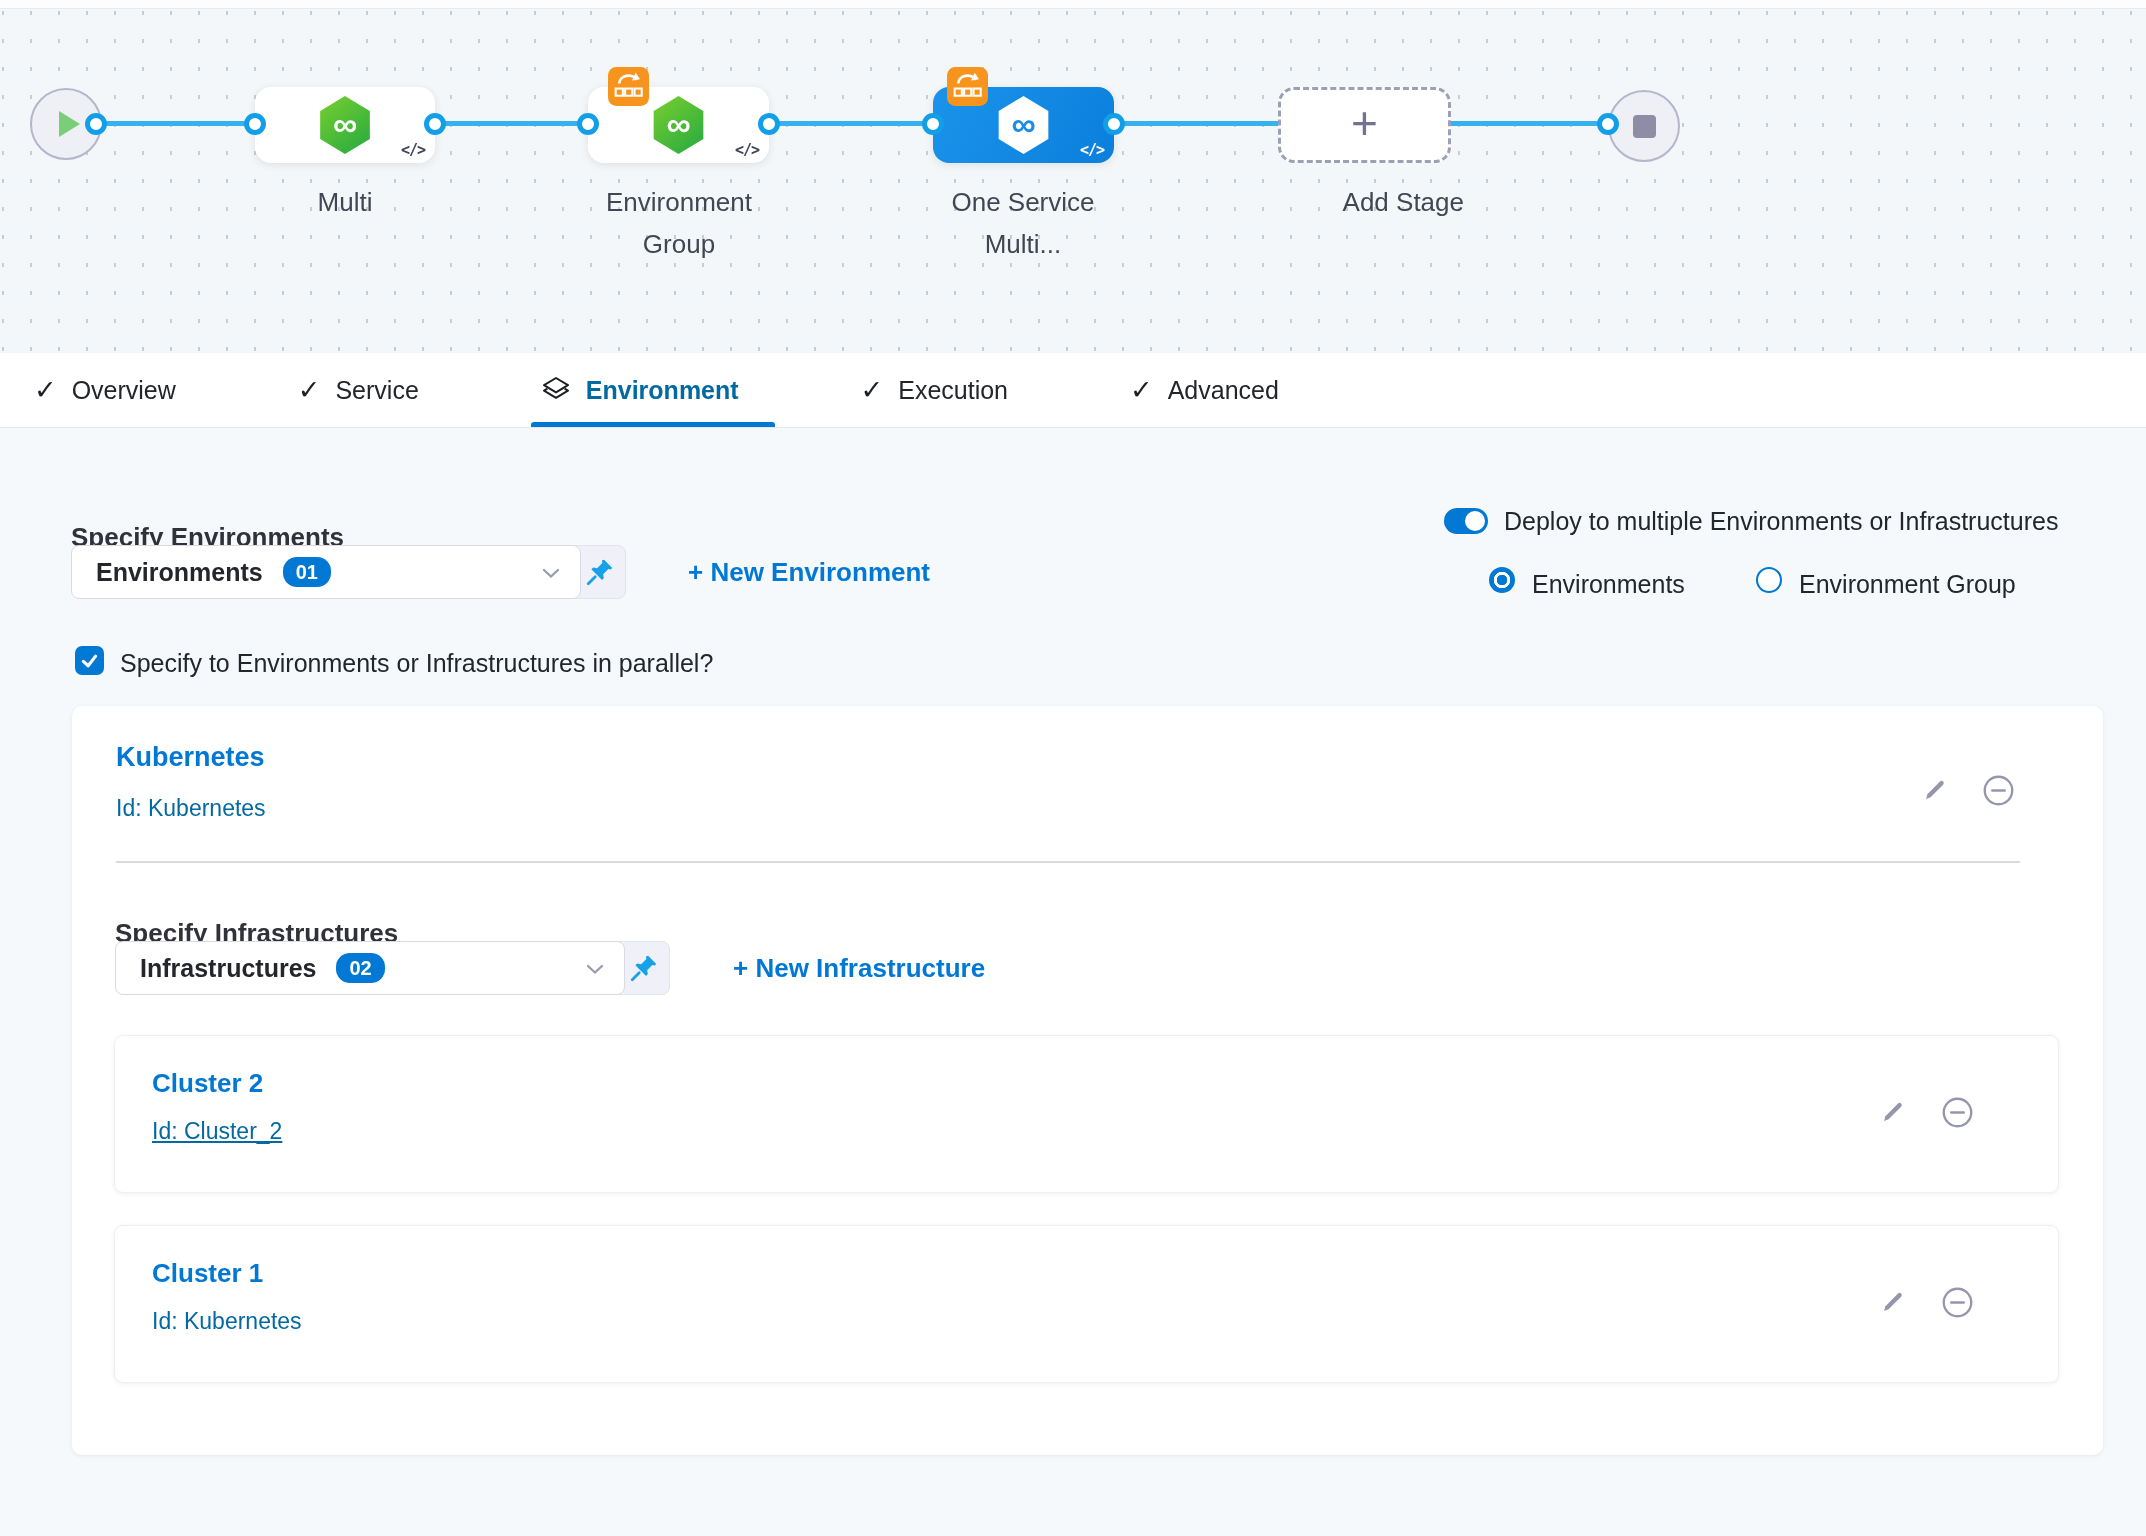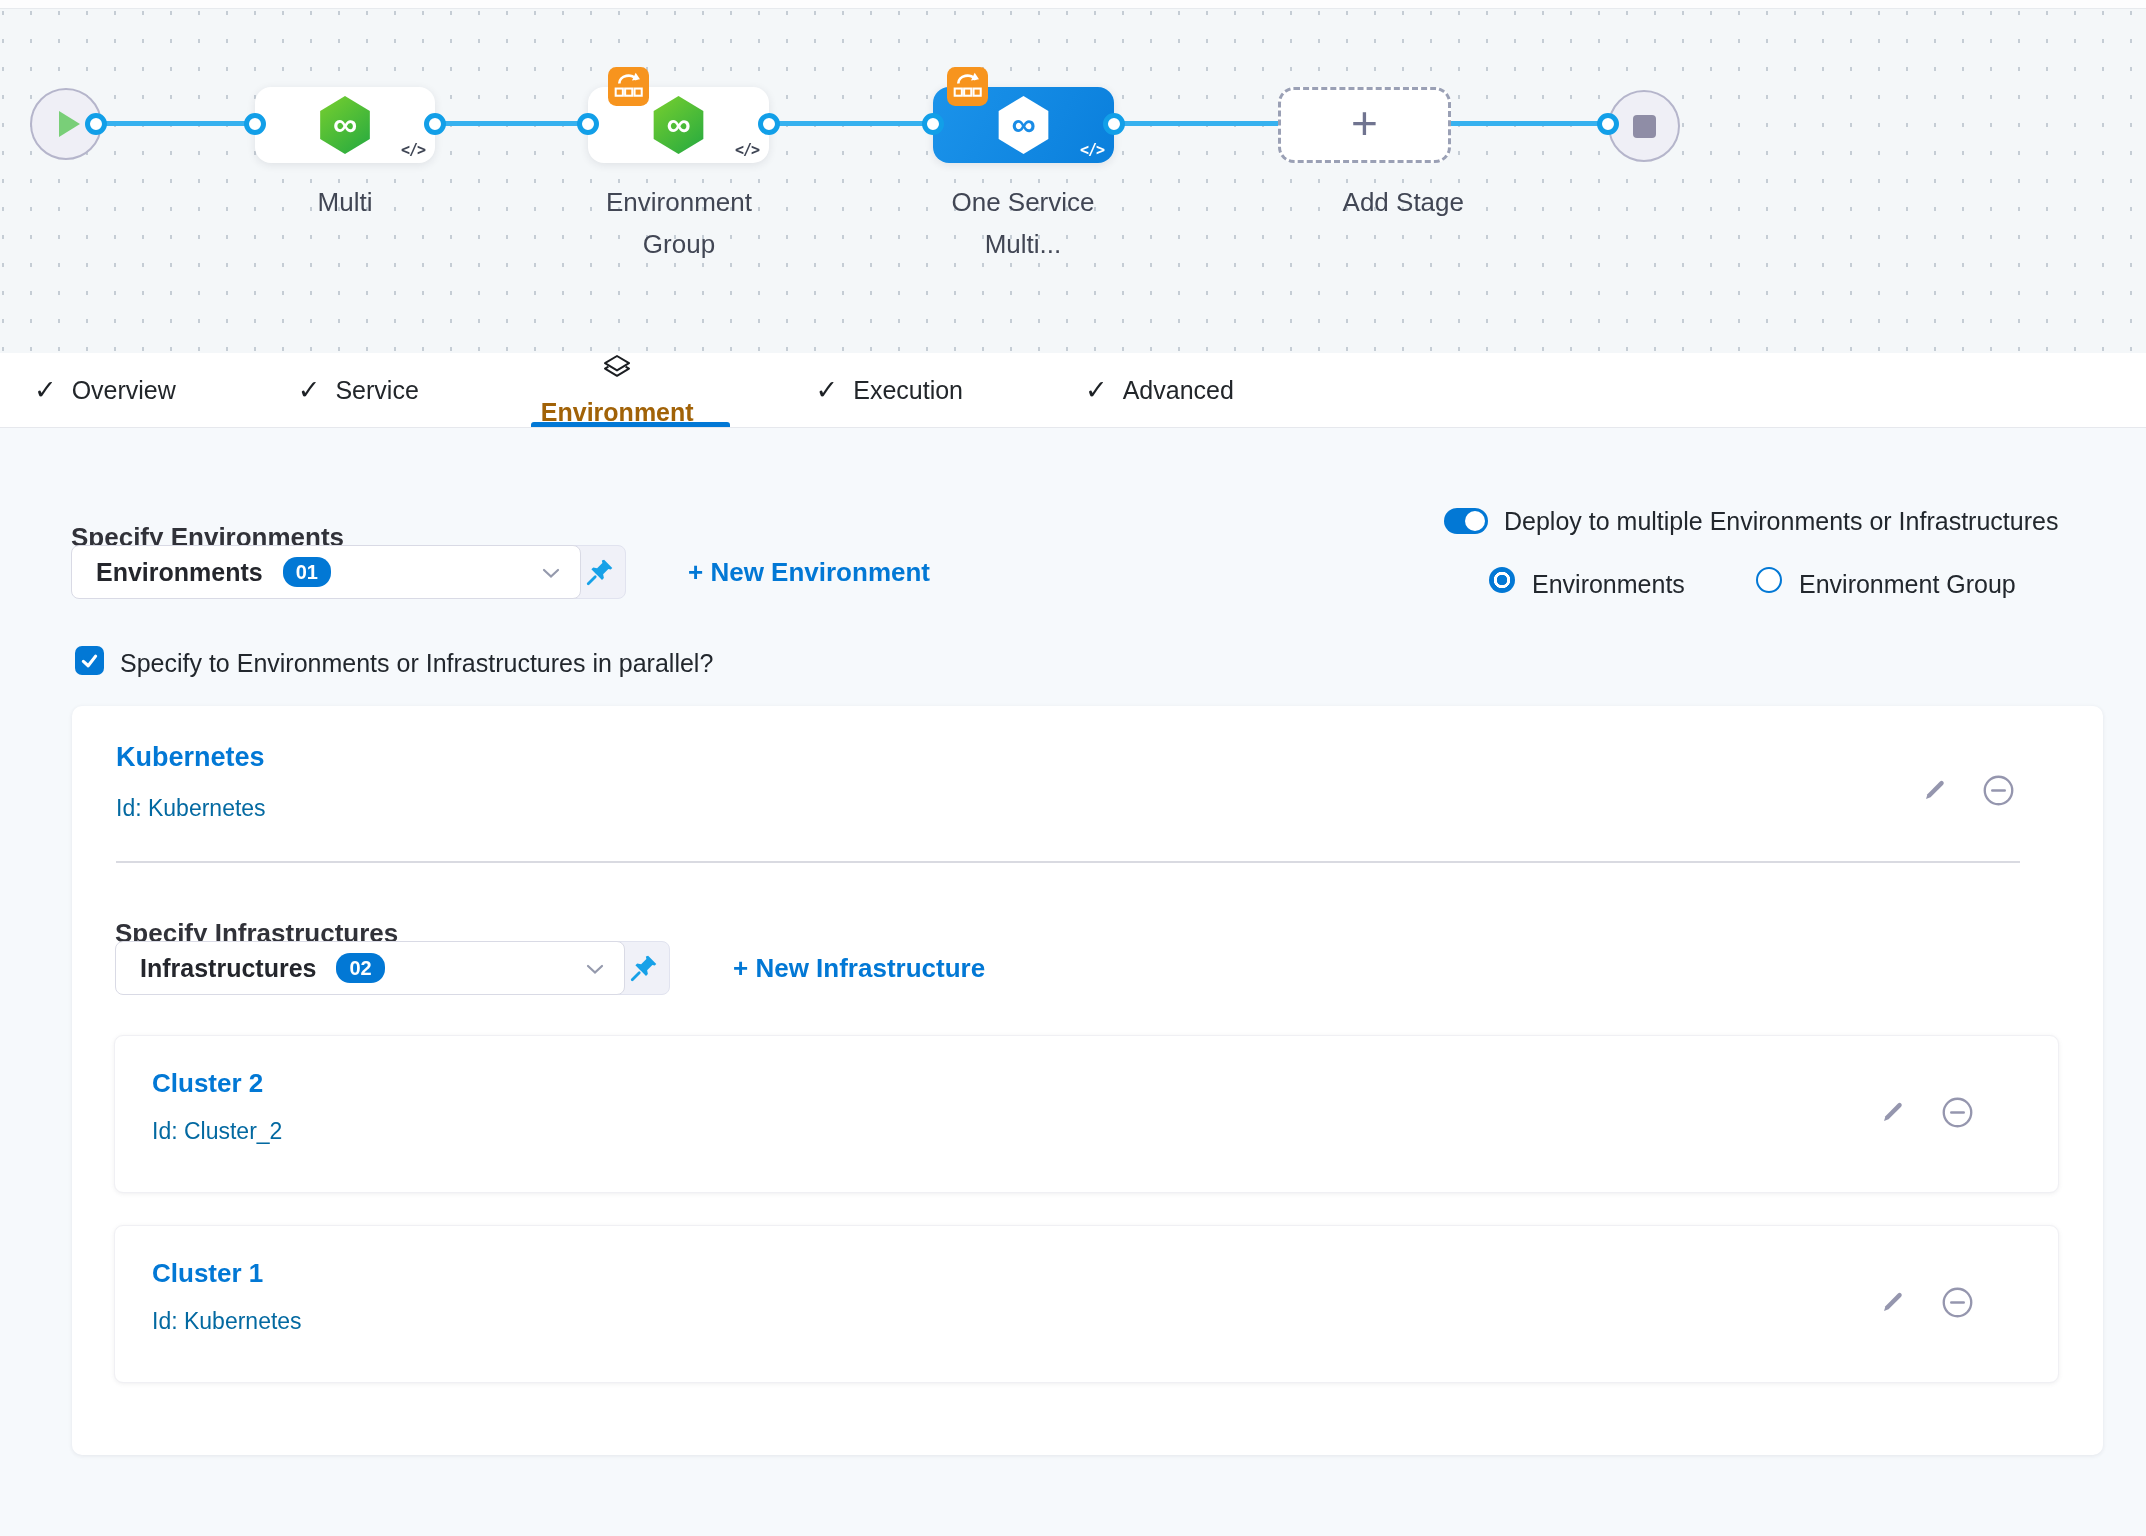--- a/index.html
+++ b/index.html
@@ -46,21 +46,21 @@
     display:flex; align-items:center; justify-content:center; }
   .addstage .plus { font-size:46px; font-weight:300; color:#707490; line-height:1; margin-top:-4px;}
   .stage-label { position:absolute; top:172px; width:200px; text-align:center;
     font-size:26px; line-height:42px; color:#414654; z-index:2; }
   
   .tabbar { position:absolute; left:0; top:353px; width:2146px; height:75px; background:#fff;
     border-bottom:1px solid #e6e8ed; display:flex; align-items:stretch; padding-left:34px; gap:122px; }
   .tab { display:flex; align-items:center; gap:15px; position:relative; font-size:25px;
     font-weight:500; color:#22262a; cursor:pointer; }
   .tab .tick { font-size:27px; color:#1d2125; }
-  .tab.active { font-weight:700; color:#a16207;flex-direction:column; }
+  .tab.active { font-weight:700; color:#0369a1; }
   .tab.active::after { content:""; position:absolute; left:-10px; right:-36px; bottom:0;
     height:5px; background:#0278d5; border-radius:3px 3px 0 0; }
   
   .section-label { position:absolute; font-size:26px; font-weight:600; color:#313239;margin-top:30px; }
   .dd { position:absolute; display:flex; height:54px; }
   .dd-field { position:relative; width:510px; height:54px; background:#fff; border:1px solid #d9dae5;
     border-radius:8px; display:flex; align-items:center; padding:0 52px 0 24px; gap:20px; z-index:2; }
   .dd-value { font-size:25px; font-weight:600; color:#24262c; }
   .count-pill { background:#0278d5; color:#fff; font-size:20px; font-weight:700;
     border-radius:14px; padding:4px 13px; line-height:1.1; }
@@ -257,21 +257,21 @@
         <path fill="#17a1e8" d="M15.3 2.2 21.8 8.7l-1.2 1.2-1.9-.4-4.2 4.2.6 3.1-1.5 1.5-3.7-3.7-1.1-1.1-3.7-3.7 1.5-1.5 3.1.6 4.2-4.2-.4-1.9z"></path>
         <line x1="8.2" y1="15.8" x2="2.6" y2="21.4" stroke="#17a1e8" stroke-width="2.2" stroke-linecap="round"></line>
       </svg>
     </div>
   </div>
 
   <div class="link" style="left:733px; top:953px;">+ New Infrastructure</div>
 
   <div class="rowcard" style="top:1035px;"></div>
   <div class="card-title" style="left:152px; top:1068px; font-size:26px;">Cluster 2</div>
-  <div class="card-id" style="left:152px; top:1118px;">Id: Cluster_2</div>
+  <div class="card-id" style="left:152px; top:1118px;text-decoration:underline;">Id: Cluster_2</div>
   <svg class="iconbtn" style="left:1879px; top:1099px;" width="27" height="27" viewBox="0 0 24 24">
     <path d="M4.5 19.5l1.2-4.2L16.9 4.1a1.95 1.95 0 0 1 2.76 2.76L8.5 18l-4 1.5z" fill="#9596ae"></path>
   </svg>
   <svg class="iconbtn" style="left:1941px; top:1096px;" width="33" height="33" viewBox="0 0 24 24">
     <circle cx="12" cy="12" r="10" fill="none" stroke="#9596ae" stroke-width="1.7"></circle>
     <line x1="7.5" y1="12" x2="16.5" y2="12" stroke="#9596ae" stroke-width="1.9" stroke-linecap="round"></line>
   </svg>
 
   <div class="rowcard" style="top:1225px;"></div>
   <div class="card-title" style="left:152px; top:1258px; font-size:26px;">Cluster 1</div>

